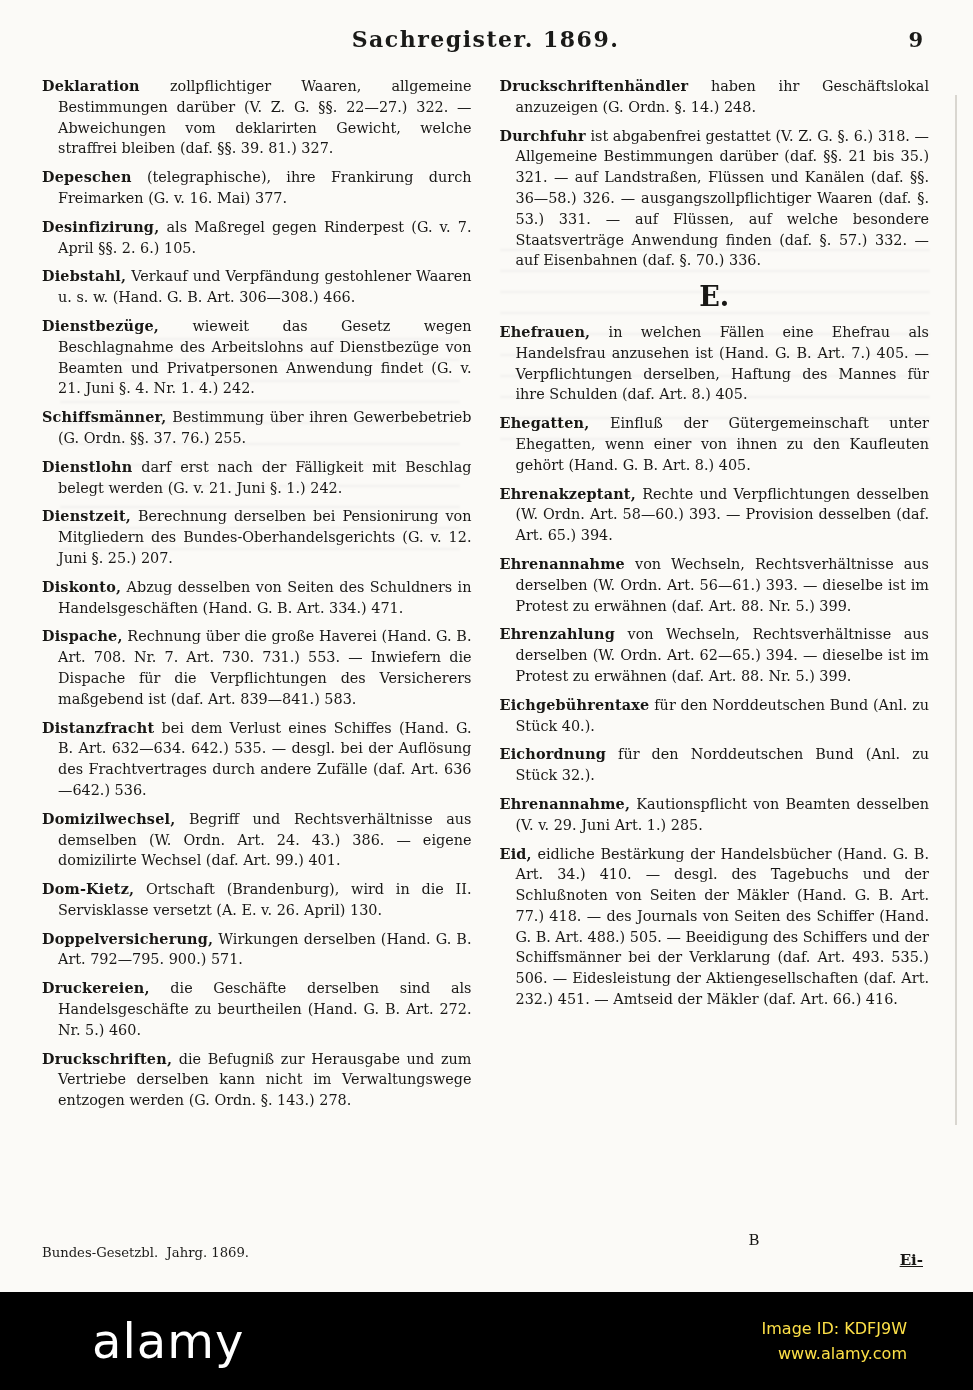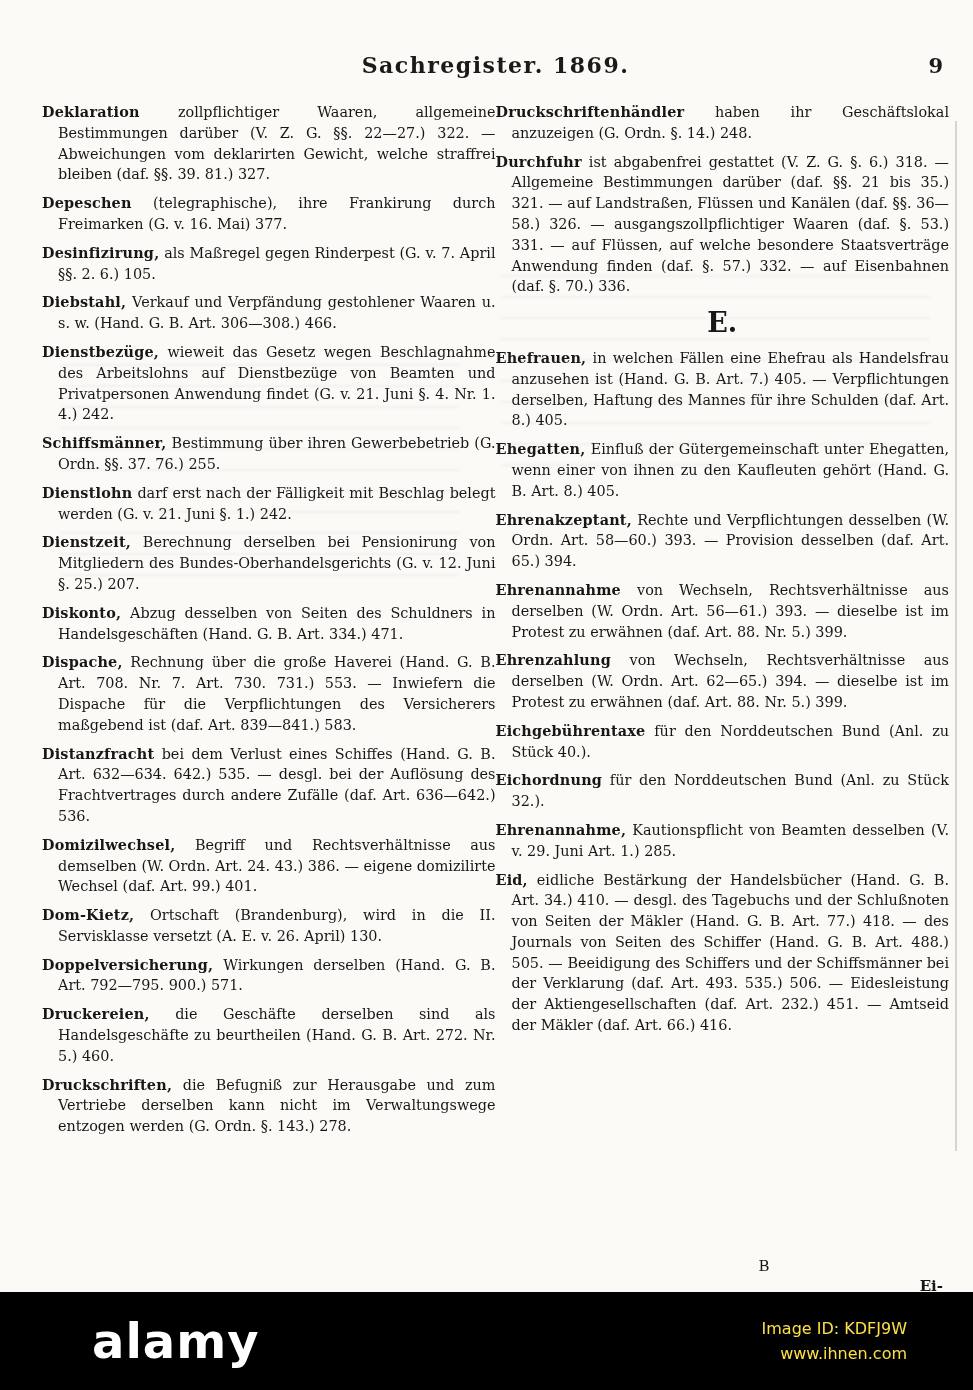--- a/index.html
+++ b/index.html
@@ -4,50 +4,50 @@
 <style>
   * { box-sizing: border-box; }
   html, body { margin: 0; padding: 0; }
   body {
     width: 973px; height: 1390px;
     background: #e9e7e2;
     font-family: "DejaVu Serif", "Liberation Serif", serif;
   }
   .scan { position: relative; width: 973px; height: 1390px; background: #fbfaf7; overflow: hidden; }
 
-  .page { position: relative; height: 1292px; padding: 26px 24px 0 42px; margin-top: 26px; }
+  .page { position: relative; height: 1292px; padding: 26px 44px 0 42px; }
   .page-edge { position: absolute; right: 16px; top: 95px; width: 2px; height: 1030px; background: #d9d6d0; }
 
   .bleed { position: absolute; pointer-events: none; opacity: .28; filter: blur(1px);
     background: repeating-linear-gradient(0deg, rgba(125,125,125,.28) 0 2px, transparent 2px 21px); }
   .bleed.b1 { left: 500px; top: 240px; width: 430px; height: 200px; }
   .bleed.b2 { left: 60px;  top: 330px; width: 400px; height: 220px; }
 
   .header { position: relative; text-align: center; margin-bottom: 20px; height: 30px; }
   .title { display: inline-block; font-size: 22px; font-weight: 600; letter-spacing: 1.5px; color: #1a1a18; }
   .pagenum { position: absolute; right: 6px; top: 1px; font-size: 21px; font-weight: 700; color: #1a1a18; }
 
-  .columns { display: flex; height: 1200px; overflow: hidden; }
+  .columns { display: flex; gap: 28px; height: 1200px; overflow: hidden; }
   .col { flex: 1 1 0; min-width: 0; display: flex; flex-direction: column;
     font-size: 14.4px; line-height: 20.8px; color: #181715; hyphens: auto; }
   .entry { margin: 0 0 8px; padding-left: 16px; text-indent: -16px; text-align: justify; }
   .entry .term { font-weight: 700; letter-spacing: .2px; }
 
   .section-letter { text-align: center; font-size: 27px; font-weight: 700; margin: 8px 0 14px; text-indent: 0; }
 
   .footnote { margin-top: auto; font-size: 13.2px; padding-bottom: 12px; white-space: pre-wrap; color: #1c1b19; }
 
   .sigrow { margin-top: auto; position: relative; height: 48px; }
   .sig-b { position: absolute; left: 58%; top: 2px; font-size: 15px; }
   .catchword { position: absolute; right: 6px; top: 22px; font-weight: 700; font-size: 15px; text-decoration: underline; }
 
   .alamy-bar { position: absolute; left: 0; bottom: 0; width: 100%; height: 98px; background: #000;
     display: flex; align-items: center; justify-content: space-between; padding: 0 66px 0 92px; }
   .alamy-logo { color: #fff; font-family: "DejaVu Sans", "Liberation Sans", sans-serif;
-    font-weight: 700; font-size: 48px; letter-spacing: 1px; line-height: 1; }
+    font-weight: 400; font-size: 48px; letter-spacing: 1px; line-height: 1; }
   .alamy-meta { color: #fde047; font-family: "DejaVu Sans", "Liberation Sans", sans-serif;
     text-align: right; font-size: 16px; line-height: 25px; }
 </style>
 </head>
 <body>
 
 <div class="scan">
   <div class="page">
 
     <div class="bleed b1" aria-hidden="true"></div>
@@ -88,20 +88,21 @@
   <p class="entry"><b class="term">Domizilwechsel,</b><span> Begriff und Rechtsverhältnisse aus demselben (W. Ordn. Art. 24. 43.) 386. — eigene domizilirte Wechsel (daf. Art. 99.) 401.</span></p>
 
   <p class="entry"><b class="term">Dom-Kietz,</b><span> Ortschaft (Brandenburg), wird in die II. Servisklasse versetzt (A. E. v. 26. April) 130.</span></p>
 
   <p class="entry"><b class="term">Doppelversicherung,</b><span> Wirkungen derselben (Hand. G. B. Art. 792—795. 900.) 571.</span></p>
 
   <p class="entry"><b class="term">Druckereien,</b><span> die Geschäfte derselben sind als Handelsgeschäfte zu beurtheilen (Hand. G. B. Art. 272. Nr. 5.) 460.</span></p>
 
   <p class="entry"><b class="term">Druckschriften,</b><span> die Befugniß zur Herausgabe und zum Vertriebe derselben kann nicht im Verwaltungswege entzogen werden (G. Ordn. §. 143.) 278.</span></p>
 </div>
+        <div class="footnote">Bundes-Gesetzbl.  Jahrg. 1869.</div>
       </div>
 
       <div class="col">
         <div>
   <p class="entry"><b class="term">Druckschriftenhändler</b><span> haben ihr Geschäftslokal anzuzeigen (G. Ordn. §. 14.) 248.</span></p>
 
   <p class="entry"><b class="term">Durchfuhr</b><span> ist abgabenfrei gestattet (V. Z. G. §. 6.) 318. — Allgemeine Bestimmungen darüber (daf. §§. 21 bis 35.) 321. — auf Landstraßen, Flüssen und Kanälen (daf. §§. 36—58.) 326. — ausgangszollpflichtiger Waaren (daf. §. 53.) 331. — auf Flüssen, auf welche besondere Staatsverträge Anwendung finden (daf. §. 57.) 332. — auf Eisenbahnen (daf. §. 70.) 336.</span></p>
 </div>
         <div class="section-letter">E.</div>
         <div>
@@ -129,16 +130,16 @@
         </div>
       </div>
 
     </div>
   </div>
 
   <div class="alamy-bar">
     <div class="alamy-logo">alamy</div>
     <div class="alamy-meta">
       <div>Image ID: KDFJ9W</div>
-      <div>www.ihnen.com</div>
+      <div>www.alamy.com</div>
     </div>
   </div>
 </div>
 
 </body></html>

